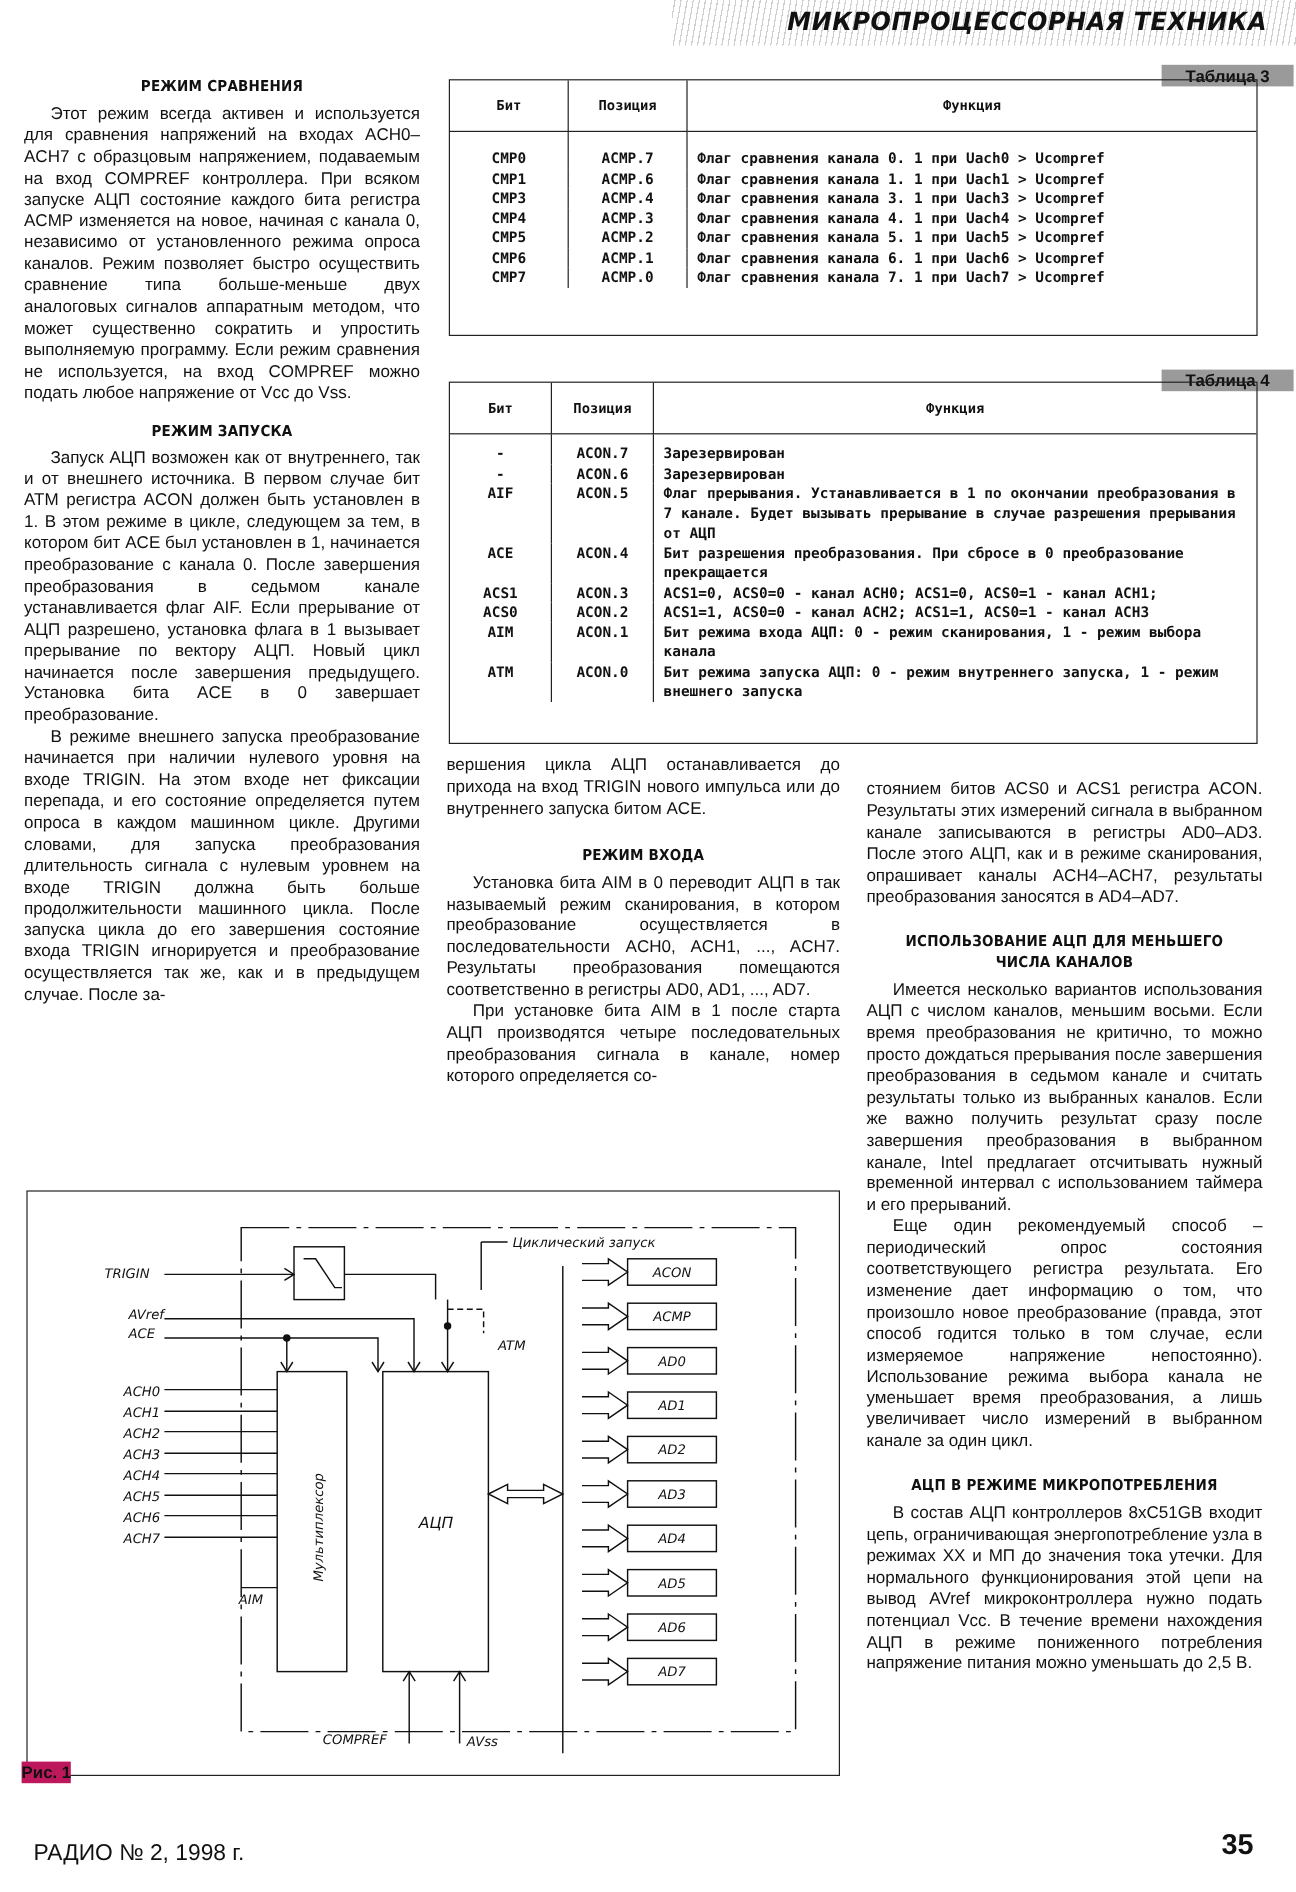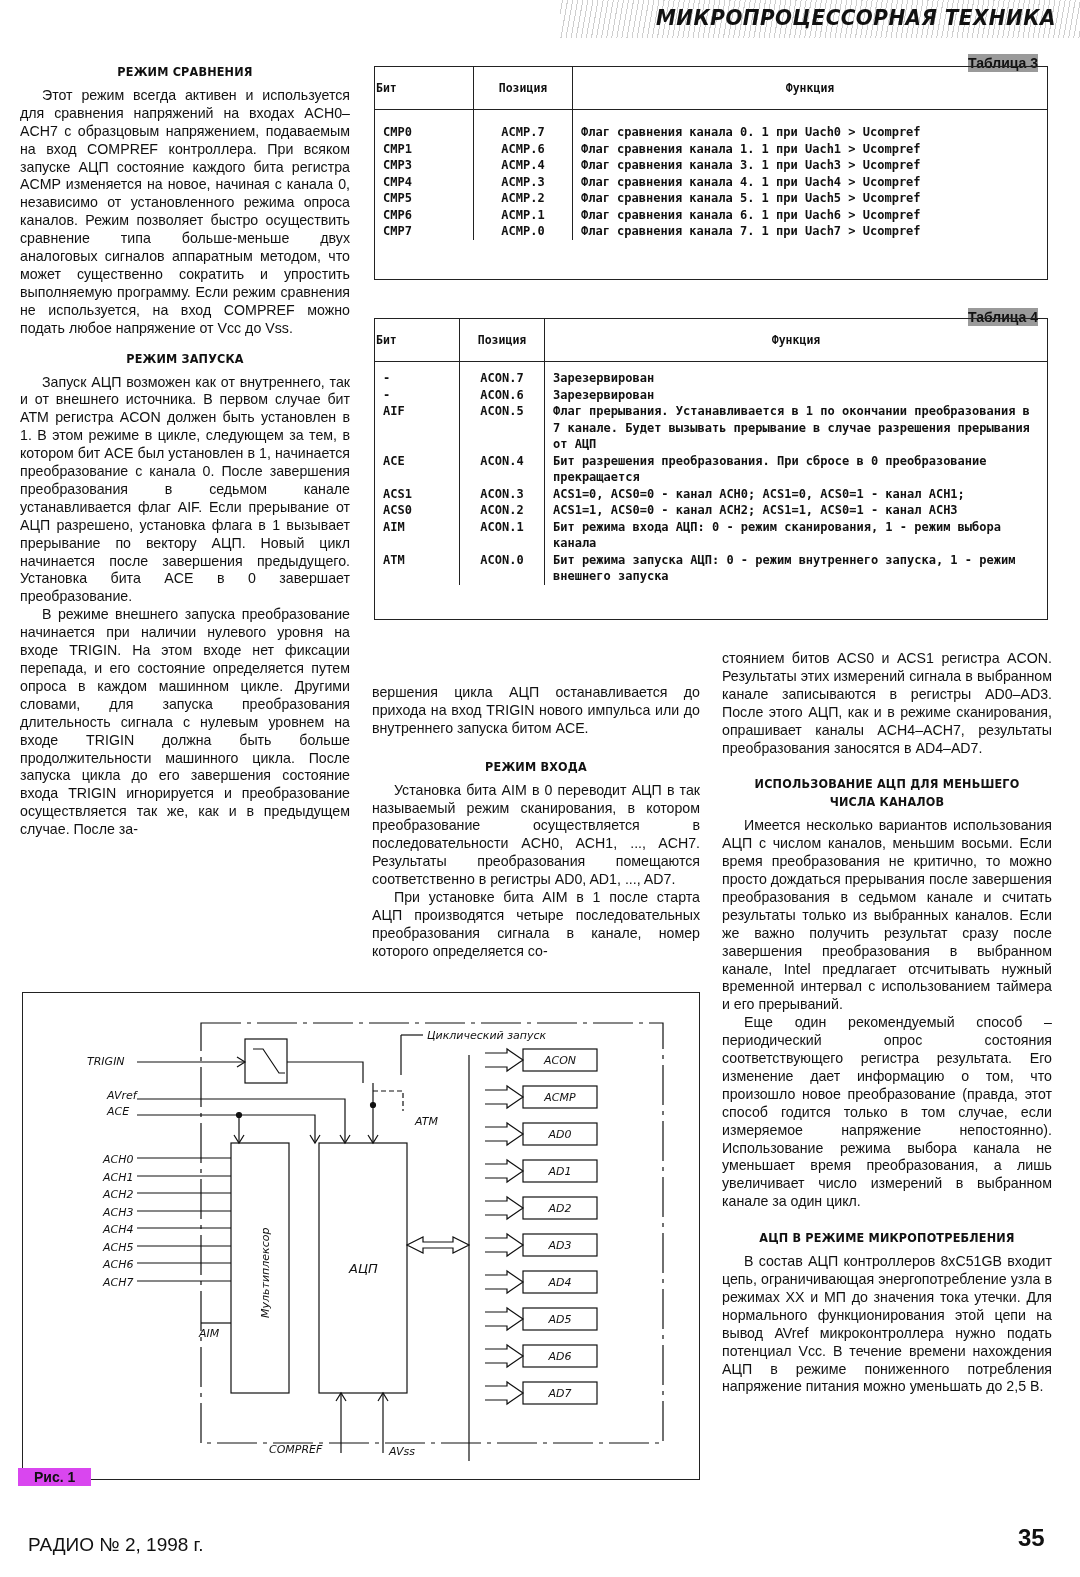--- a/index.html
+++ b/index.html
@@ -11,28 +11,28 @@
   .header-title { right:24px; top:6px; font-family:"DejaVu Sans", sans-serif; font-weight:bold;
     font-style:italic; font-size:21px; letter-spacing:0.5px; color:#111; transform:scaleX(0.95); transform-origin:right; }
   .col { position:absolute; font-size:14.2px; line-height:17.9px; text-align:justify; }
   .col p { margin:0; text-indent:22px; }
   .col p.noindent { text-indent:0; }
   .h { font-family:"DejaVu Sans", sans-serif; font-weight:bold; font-size:12.5px; text-align:center;
        text-indent:0 !important; margin:8px 0 6px 0; transform:scaleX(0.9); letter-spacing:0.2px; }
   .tbl { position:absolute; border:1.5px solid #222; font-family:"DejaVu Sans Mono", monospace; font-size:12px;
          font-weight:bold; }
   .tbl-label { position:absolute; background:#9a9a9a; color:#111; font-weight:bold; font-size:14px;
-               padding:1px 0; font-family:"Liberation Sans", sans-serif; }
+               padding:1px 20px; font-family:"Liberation Sans", sans-serif; }
   .tbl table { border-collapse:collapse; width:100%; }
   .tbl th { font-weight:bold; font-size:11.5px; height:40px; border-bottom:1.5px solid #222; }
   .tbl td { vertical-align:top; padding:0 8px; line-height:16.5px; }
-  .tbl .c1 { border-right:1.5px solid #222; text-align:left; }
+  .tbl .c1 { border-right:1.5px solid #222; text-align:center; }
   .tbl .c2 { border-right:1.5px solid #222;text-align:center; }
   .fig { position:absolute; left:22px; top:992px; width:676px; height:486px; border:1.5px solid #222; }
-  .fig-label { position:absolute; left:18px; top:1468px; background:#d946ef; font-weight:bold; font-size:14px; padding:1px 16px; }
+  .fig-label { position:absolute; left:18px; top:1468px; background:#be185d; font-weight:bold; font-size:14px; padding:1px 0; }
   .dlabel { font-family:"DejaVu Sans", sans-serif; font-style:italic; font-size:11px; fill:#111; }
   .footer-left { left:28px; top:1534px; font-size:19px; }
   .footer-right { left:1018px; top:1524px; font-size:24px; font-weight:bold; font-family:Liberation Sans, sans-serif; }
 </style>
 </head>
 <body>
 
 <div class="abs header-band"></div>
 <div class="abs header-title">МИКРОПРОЦЕССОРНАЯ ТЕХНИКА</div>
 
@@ -142,21 +142,21 @@
         </tr>
         <tr>
           <td class="c1">ATM</td>
           <td class="c2">ACON.0</td>
           <td>Бит режима запуска АЦП:  0 - режим внутреннего запуска, 1 - режим внешнего запуска</td>
         </tr>
       </tbody>
   </table>
 </div>
 
-<div class="col" style="left:372px; top:684px; width:328px;">
+<div class="col" style="left:372px; top:630px; width:328px;">
   <p class="noindent">вершения цикла АЦП останавливается до прихода на вход TRIGIN нового импульса или до внутреннего запуска битом ACE.</p>
   <div class="h" style="margin-top:20px;">РЕЖИМ ВХОДА</div>
   <p>Установка бита AIM в 0 переводит АЦП в так называемый режим сканирования, в котором преобразование осуществляется в последовательности ACH0, ACH1, ..., ACH7. Результаты преобразования помещаются соответственно в регистры AD0, AD1, ..., AD7.</p>
   <p>При установке бита AIM в 1 после старта АЦП производятся четыре последовательных преобразования сигнала в канале, номер которого определяется со-</p>
 </div>
 
 <div class="col" style="left:722px; top:650px; width:330px;">
   <p class="noindent">стоянием битов ACS0 и ACS1 регистра ACON. Результаты этих измерений сигнала в выбранном канале записываются в регистры AD0–AD3. После этого АЦП, как и в режиме сканирования, опрашивает каналы ACH4–ACH7, результаты преобразования заносятся в AD4–AD7.</p>
   <div class="h" style="margin-top:18px;">ИСПОЛЬЗОВАНИЕ АЦП ДЛЯ МЕНЬШЕГО ЧИСЛА КАНАЛОВ</div>
   <p>Имеется несколько вариантов использования АЦП с числом каналов, меньшим восьми. Если время преобразования не критично, то можно просто дождаться прерывания после завершения преобразования в седьмом канале и считать результаты только из выбранных каналов. Если же важно получить результат сразу после завершения преобразования в выбранном канале, Intel предлагает отсчитывать нужный временной интервал с использованием таймера и его прерываний.</p>

